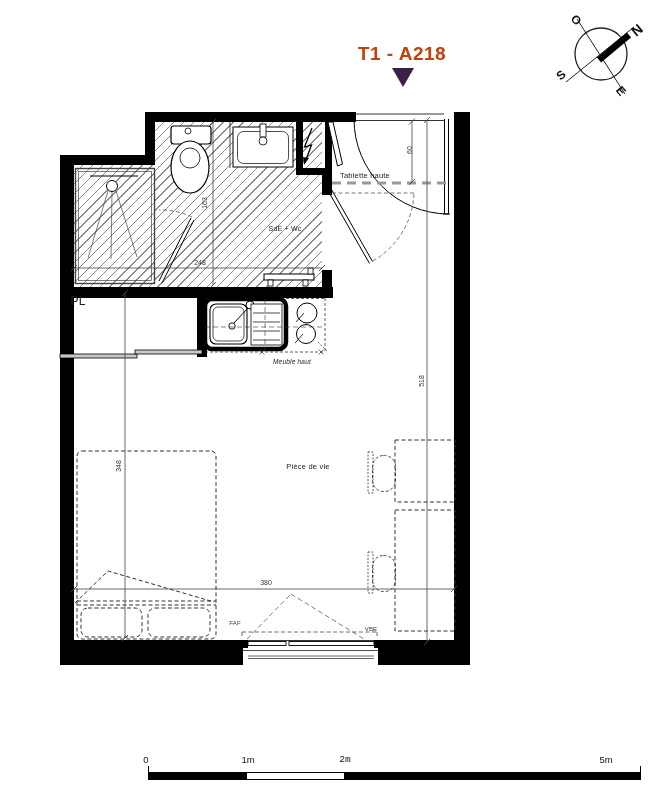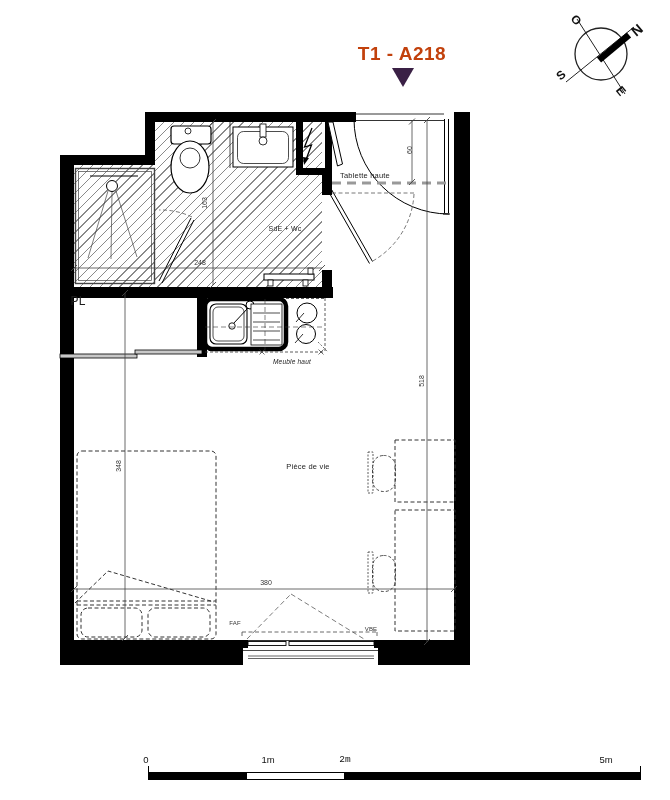--- a/index.html
+++ b/index.html
@@ -230,18 +230,18 @@
   <div class="dim vert" style="left:118px;top:466px;">348</div>
   <div class="dim" style="left:266px;top:582px;">380</div>
 
   <div>
     <div class="sb-seg sb-black" style="left:148px;top:772px;width:98px;"></div>
     <div class="sb-seg sb-white" style="left:246px;top:772px;width:99px;"></div>
     <div class="sb-seg sb-black" style="left:345px;top:772px;width:295px;"></div>
     <div class="sb-tick" style="left:147.5px;top:766px;"></div>
     <div class="sb-tick" style="left:639.5px;top:766px;"></div>
     <div class="sb-lbl" style="left:146px;top:754px;">0</div>
-    <div class="sb-lbl" style="left:248px;top:754px;margin-left:20px;">1m</div>
+    <div class="sb-lbl" style="left:248px;top:754px;">1m</div>
     <div class="sb-lbl" style="left:345px;top:754px;font-family:Liberation Mono, monospace;">2m</div>
     <div class="sb-lbl" style="left:606px;top:754px;">5m</div>
   </div>
 
 </div>
 
 </body></html>

